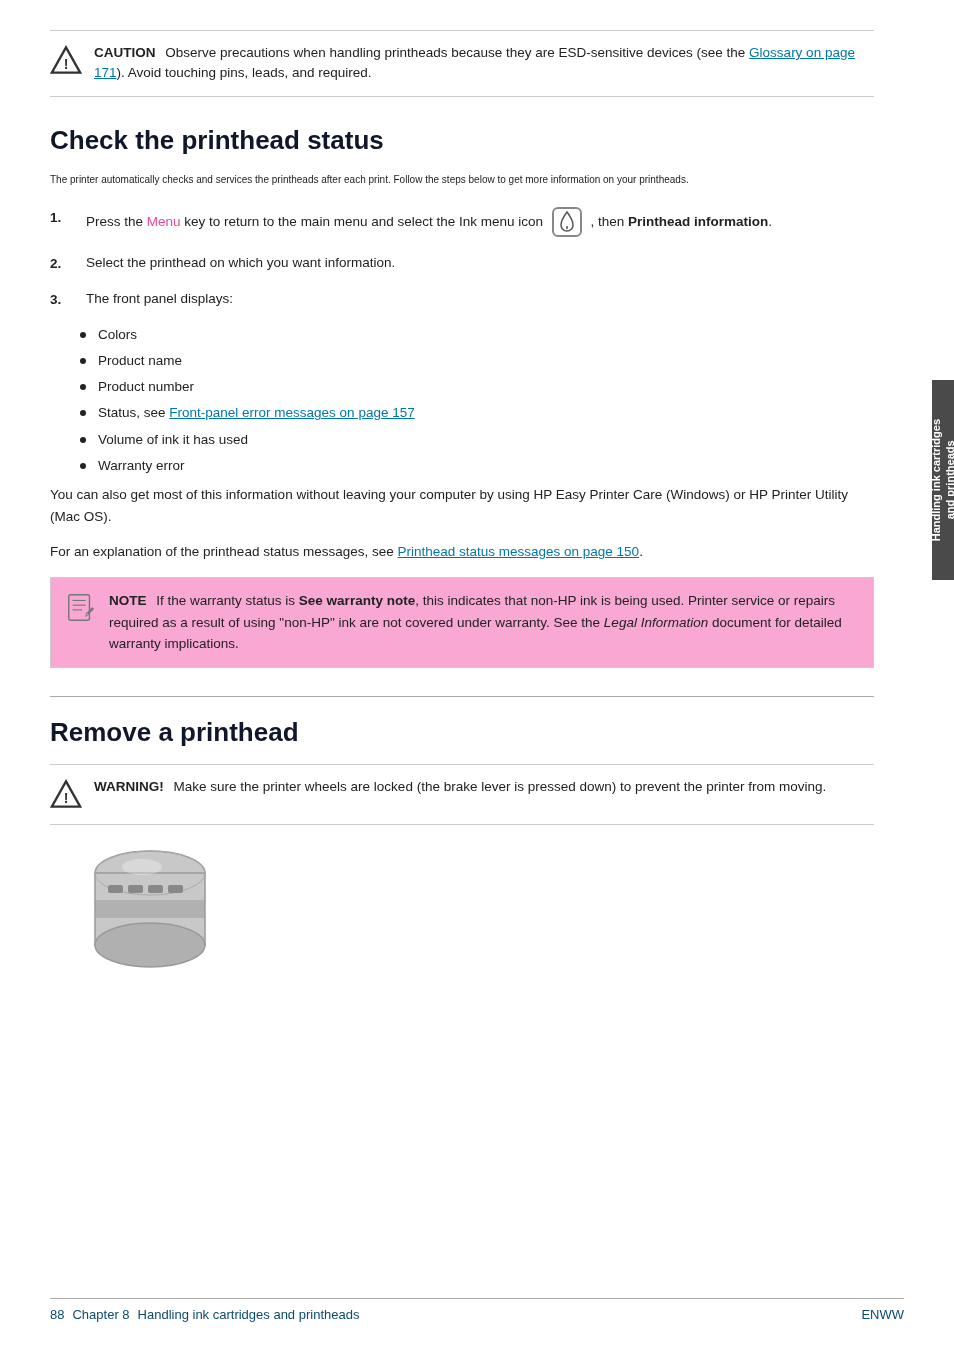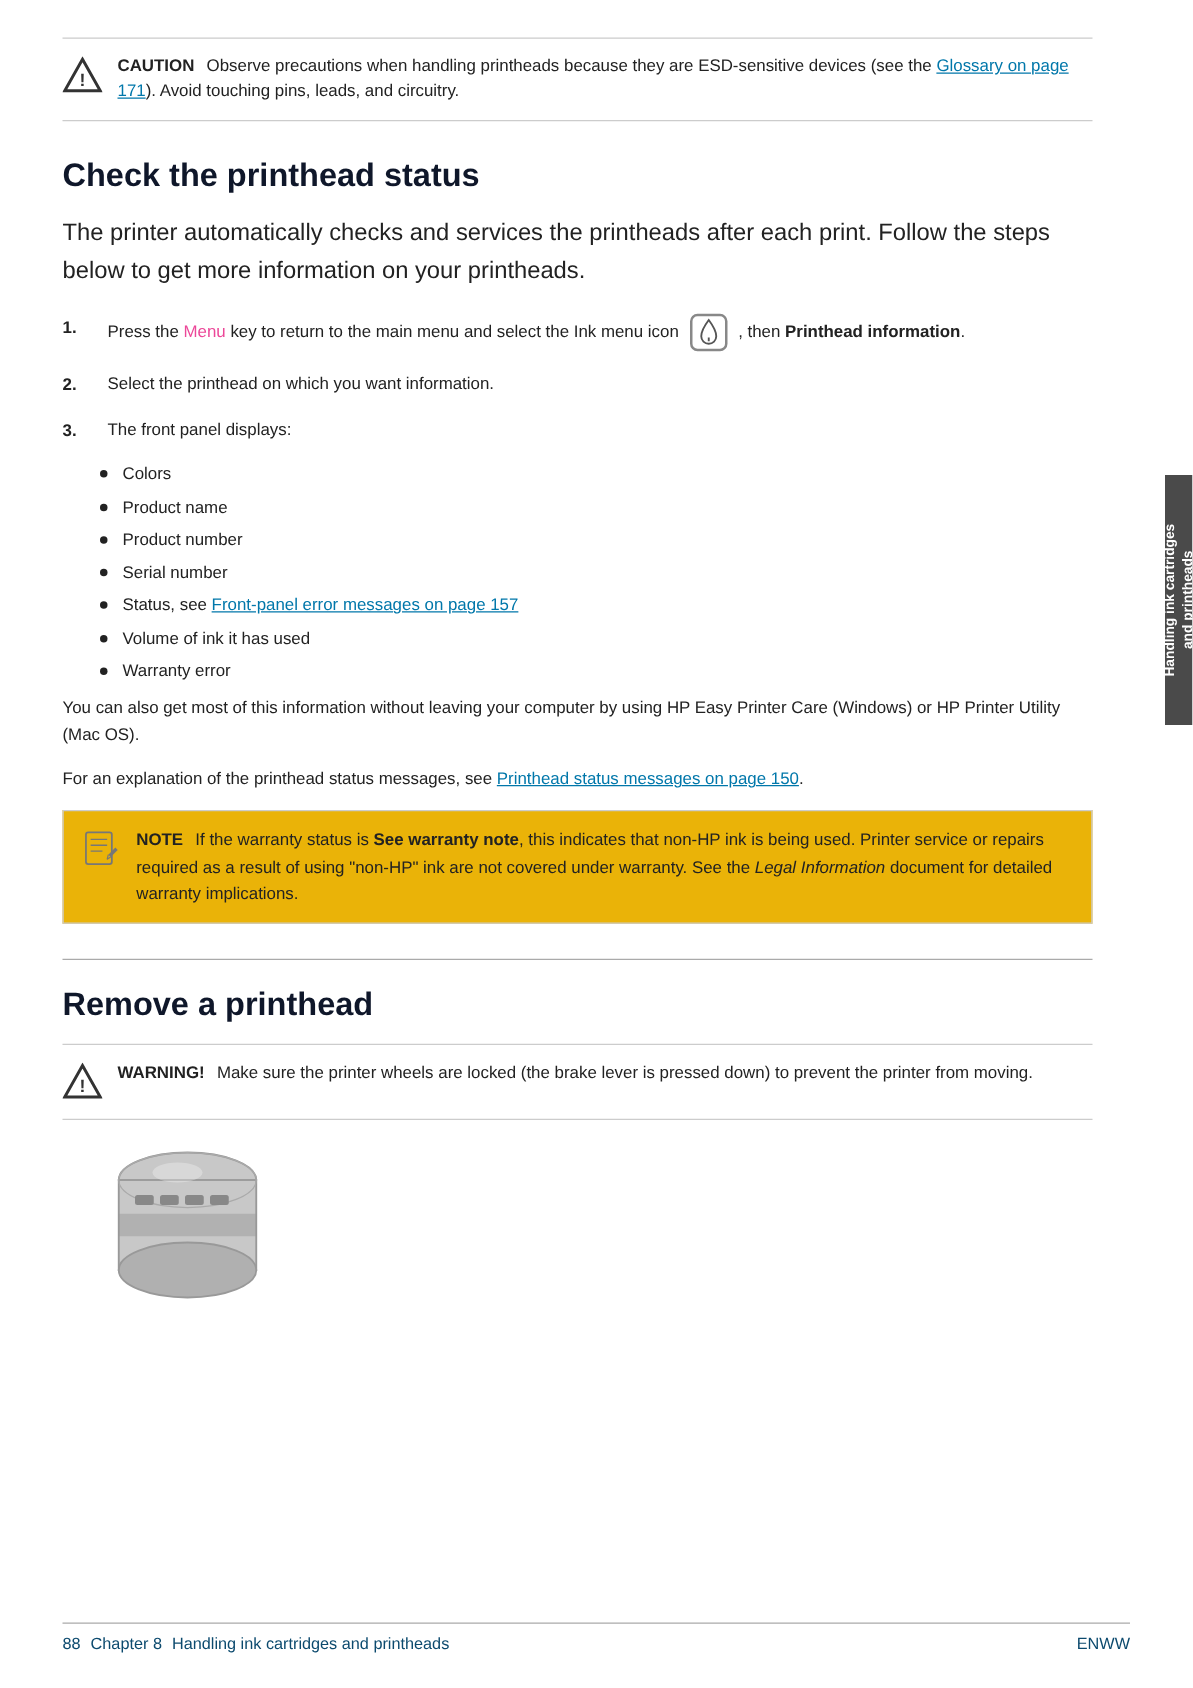--- a/index.html
+++ b/index.html
@@ -73,21 +73,21 @@
 
     
     .section-heading {
       font-size: 26px;
       font-weight: bold;
       color: #0f172a;
       margin-bottom: 16px;
     }
 
     .section-intro {
-      font-size: 19px;
+      font-size: 10px;
       line-height: 1.6;
       margin-bottom: 18px;
     }
 
     
     .ordered-steps {
       margin-left: 0;
       padding-left: 0;
       list-style: none;
       counter-reset: step-counter;
@@ -156,21 +156,21 @@
       margin-bottom: 14px;
     }
 
     
     .note-box {
       display: flex;
       align-items: flex-start;
       border: 1px solid #ccc;
       padding: 12px 14px;
       margin-bottom: 20px;
-      background: #eab308;
+      background: #f9a8d4;
     }
     .note-icon {
       margin-right: 12px;
       flex-shrink: 0;
       margin-top: 2px;
     }
     .note-icon svg {
       width: 32px;
       height: 32px;
     }
@@ -262,21 +262,21 @@
   <div class="caution-box">
     <div class="caution-icon">
       
       <svg viewBox="0 0 40 38" xmlns="http://www.w3.org/2000/svg">
         <polygon points="20,3 38,35 2,35" fill="none" stroke="#333" stroke-width="3"></polygon>
         <text x="20" y="30" text-anchor="middle" font-size="18" font-weight="bold" fill="#333">!</text>
       </svg>
     </div>
     <div class="caution-text">
       <span class="caution-label bold">CAUTION</span>
-      <span>Observe precautions when handling printheads because they are ESD-sensitive devices (see the </span><a href="#">Glossary on page 171</a><span>). Avoid touching pins, leads, and circuitry.</span>
+      <span>Observe precautions when handling printheads because they are ESD-sensitive devices (see the </span><a href="#">Glossary on page 171</a><span>). Avoid touching pins, leads, and required.</span>
     </div>
   </div>
 
   <h2 class="section-heading">Check the printhead status</h2>
 
   <p class="section-intro">The printer automatically checks and services the printheads after each print. Follow the steps below to get more information on your printheads.</p>
 
   <ol class="ordered-steps">
 
     <li class="step-item">
@@ -312,24 +312,20 @@
     <li>
       <span class="bullet-dot"></span>
       <span>Product name</span>
     </li>
     <li>
       <span class="bullet-dot"></span>
       <span>Product number</span>
     </li>
     <li>
       <span class="bullet-dot"></span>
-      <span>Serial number</span>
-    </li>
-    <li>
-      <span class="bullet-dot"></span>
       <span>
         <span>Status, see </span><a href="#">Front-panel error messages on page 157</a>
       </span>
     </li>
     <li>
       <span class="bullet-dot"></span>
       <span>Volume of ink it has used</span>
     </li>
     <li>
       <span class="bullet-dot"></span>

